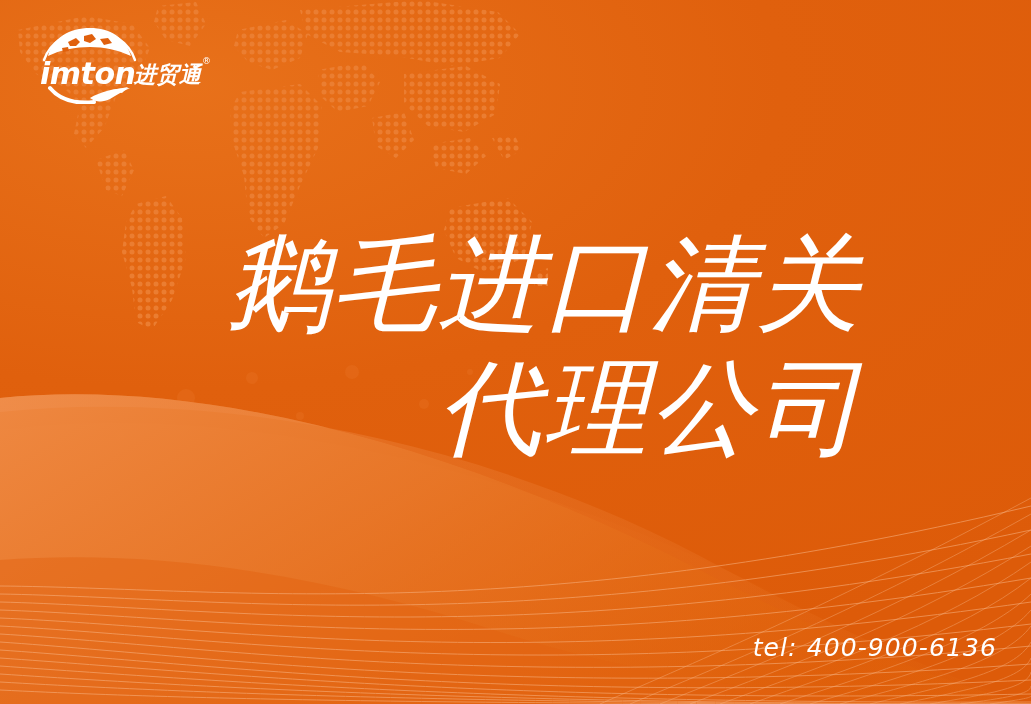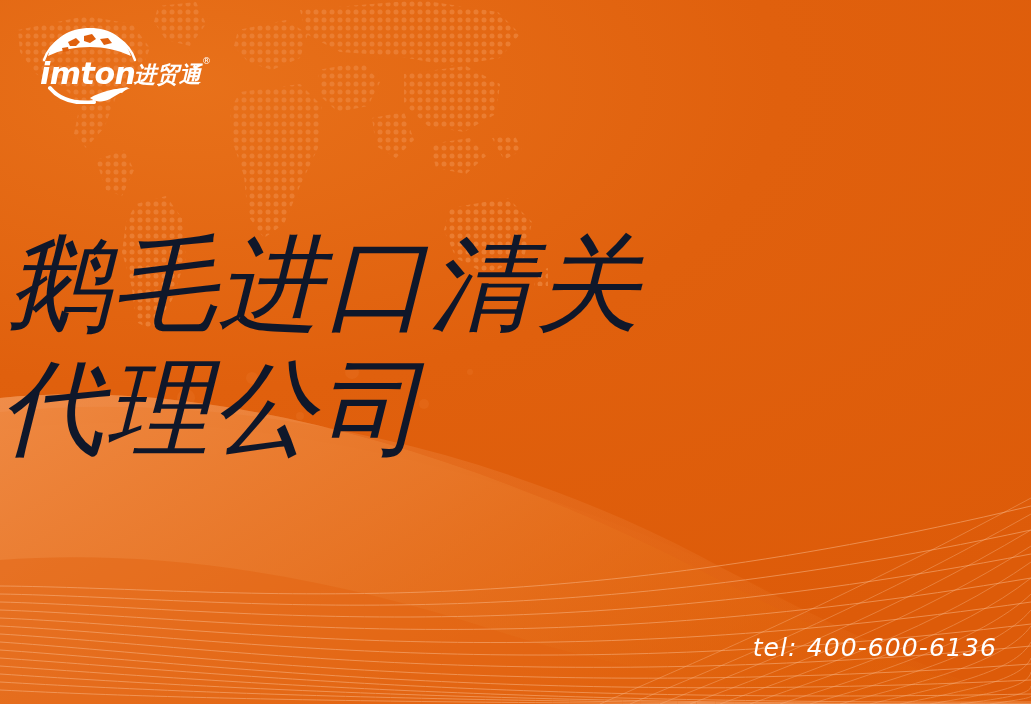--- a/index.html
+++ b/index.html
@@ -66,22 +66,22 @@
     width: 176px;
     height: 78px;
   }
 
   
   #headline {
     position: absolute;
     left: 0;
     top: 222px;
     width: 862px;
-    text-align: left;
-    color: #0f172a;
+    text-align: right;
+    color: #ffffff;
     font-family: "DejaVu Sans", "Liberation Sans", sans-serif;
     font-weight: 400;
     font-size: 104px;
     line-height: 124px;
     letter-spacing: 2px;
     white-space: nowrap;
   }
   #headline .hl-line { display: block; }
   #headline .hl-line.l1 { padding-left: 6px; }
   #headline .hl-line.l2 { }
@@ -253,16 +253,16 @@
       <path d="M74,64 L90,61 L84,67 Z" fill="#ffffff"></path>
     </g>
   </svg>
 
   <div id="headline">
     <span class="hl-line l1">鹅毛进口清关</span>
     <span class="hl-line l2">代理公司</span>
   </div>
 
   <div id="tel">
-    <span>tel: 400-600-6136</span>
+    <span>tel: 400-900-6136</span>
   </div>
 
 </div>
 
 </body></html>

